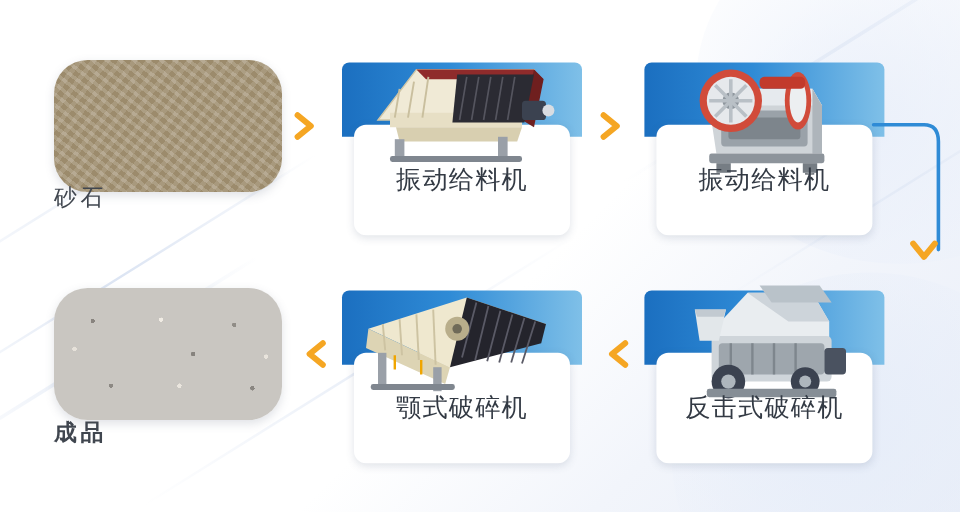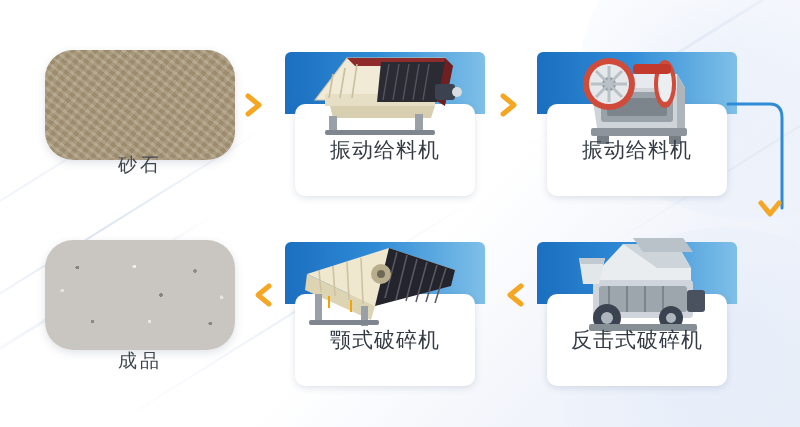--- a/index.html
+++ b/index.html
@@ -54,21 +54,20 @@
     position: absolute;
     width: 190px;
     height: 110px;
     border-radius: 28px;
     overflow: hidden;
     box-shadow: 0 3px 8px rgba(90,100,120,.18);
   }
   .mat-label {
     position: absolute;
     width: 190px;
-    text-align: center;
     font-size: 19px;
     color: #40464f;
     letter-spacing: 3px;
   }
   
   .rock-tex {
     width: 100%; height: 100%;
     background-color: #a99a7e;
     background-image:
       radial-gradient(ellipse 34px 26px at 22% 28%, #cfc2a3 0%, #b3a489 60%, #8d7f66 100%),
@@ -372,15 +371,15 @@
     <div class="label">颚式破碎机</div>
   </div>
 
   <svg class="arrow" style="left:248px; top:282px;" viewBox="0 0 26 26">
     <path d="M21 4 L10 13 L21 22" fill="none" stroke="#f5a623" stroke-width="5" stroke-linecap="round" stroke-linejoin="round"></path>
   </svg>
 
   <div class="material" style="left:45px; top:240px;">
     <div class="gravel-tex"></div>
   </div>
-  <div class="mat-label" style="left:45px; top:348px;">成品</div>
+  <div class="mat-label" style="left:45px; top:348px;font-weight:bold;">成品</div>
 
 </div>
 
 </body></html>

